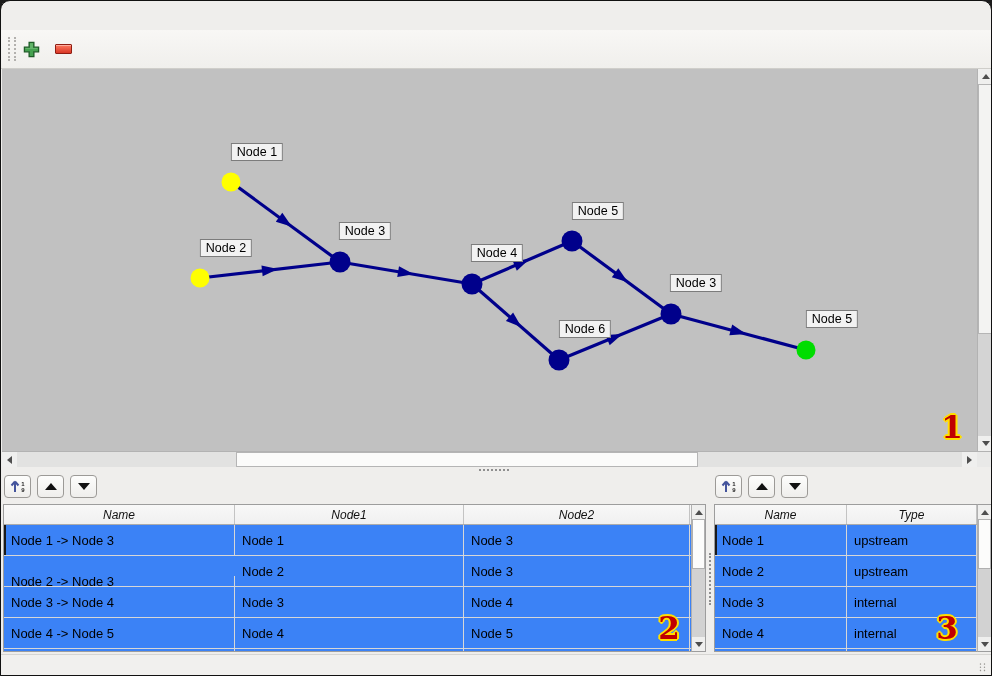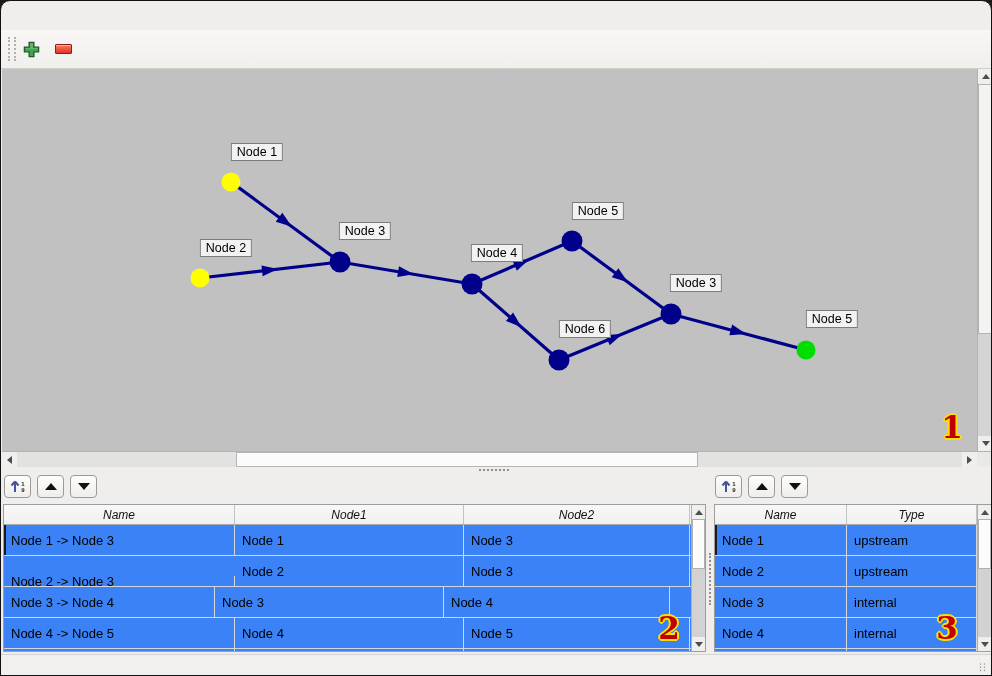--- a/index.html
+++ b/index.html
@@ -206,21 +206,21 @@
             <div class="td" style="width: 231px;">Node 1 -&gt; Node 3</div>
             <div class="td" style="width: 229px;">Node 1</div>
             <div class="td" style="width: 226px;">Node 3</div>
           </div>
           <div class="trow">
             <div class="td" style="width: 231px; margin-top: 20px;">Node 2 -&gt; Node 3</div>
             <div class="td" style="width: 229px;">Node 2</div>
             <div class="td" style="width: 226px;">Node 3</div>
           </div>
           <div class="trow">
-            <div class="td" style="width: 211px;">Node 3 -&gt; Node 4</div>
+            <div class="td" style="width: 231px;">Node 3 -&gt; Node 4</div>
             <div class="td" style="width: 229px;">Node 3</div>
             <div class="td" style="width: 226px;">Node 4</div>
           </div>
           <div class="trow">
             <div class="td" style="width: 231px;">Node 4 -&gt; Node 5</div>
             <div class="td" style="width: 229px;">Node 4</div>
             <div class="td" style="width: 226px;">Node 5</div>
           </div>
           <div class="trow partial">
             <div class="td" style="width: 231px;"></div>

